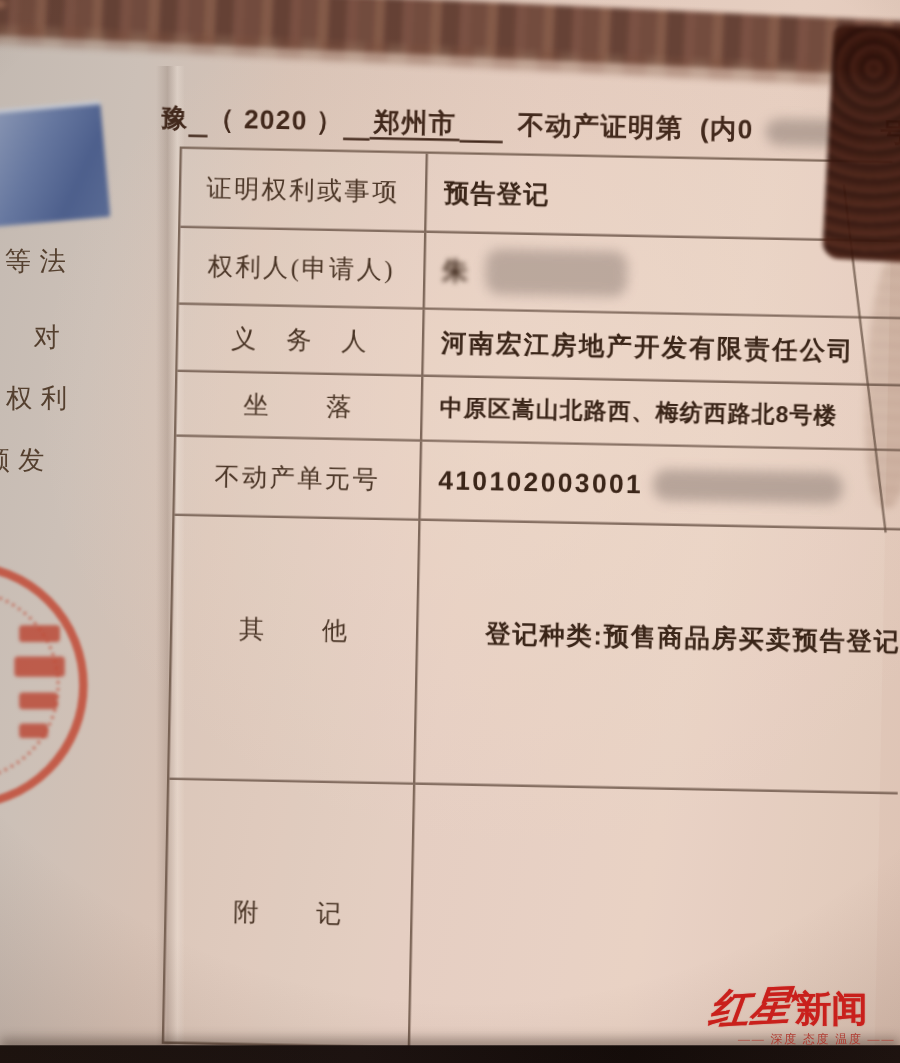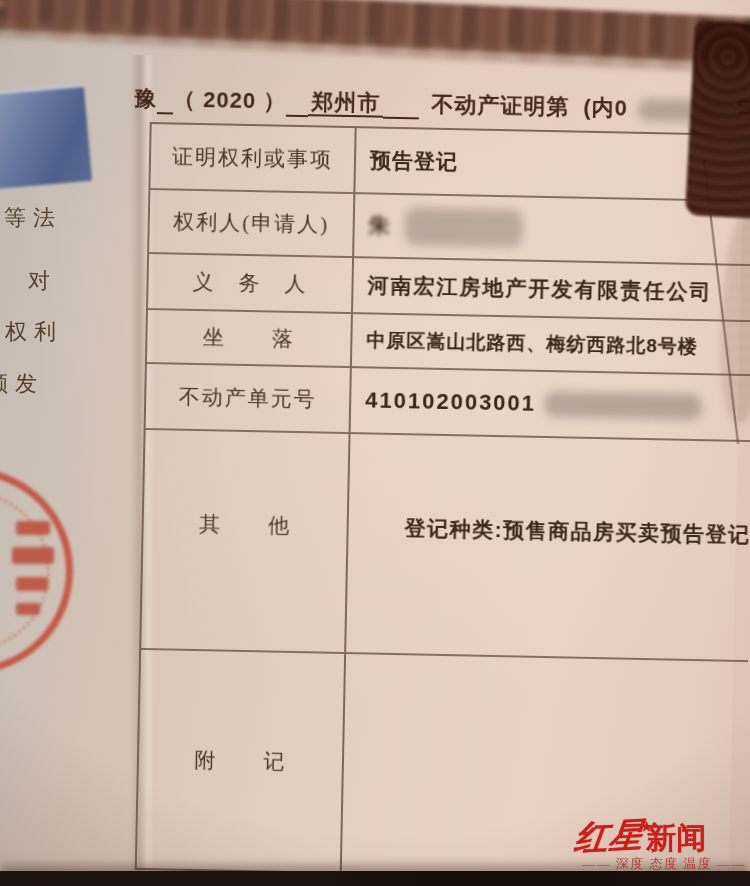--- a/index.html
+++ b/index.html
@@ -87,21 +87,21 @@
     background:rgba(100,78,64,.7);transform:rotate(-8deg);transform-origin:top left;}
   
   .wm{position:absolute;right:4px;bottom:13px;z-index:6;text-align:center;
     font-family:"Liberation Serif",serif;}
   .wm .logo{font-size:30px;font-weight:bold;color:#c9201c;line-height:1;
     text-shadow:0 0 1px rgba(201,32,28,.65);}
   .logo-script{display:inline-block;font-style:italic;font-size:34px;
     transform:skewX(-10deg) rotate(-3deg);margin-right:2px;}
   .logo-star{display:inline-block;color:#c9201c;font-size:13px;font-style:normal;
     vertical-align:top;margin:0 -6px 0 -4px;}
-  .wm .tag{font-size:13px;color:#b03a30;letter-spacing:1.5px;margin-top:1px;margin-left:47px;}
+  .wm .tag{font-size:10px;color:#b03a30;letter-spacing:1.5px;margin-top:1px;margin-left:47px;}
 </style>
 </head>
 <body>
 
 <div class="photo">
 
   <div class="band"></div>
   <div class="band2"></div>
   <div class="orn"></div>
   <div class="orn-tail"></div>

